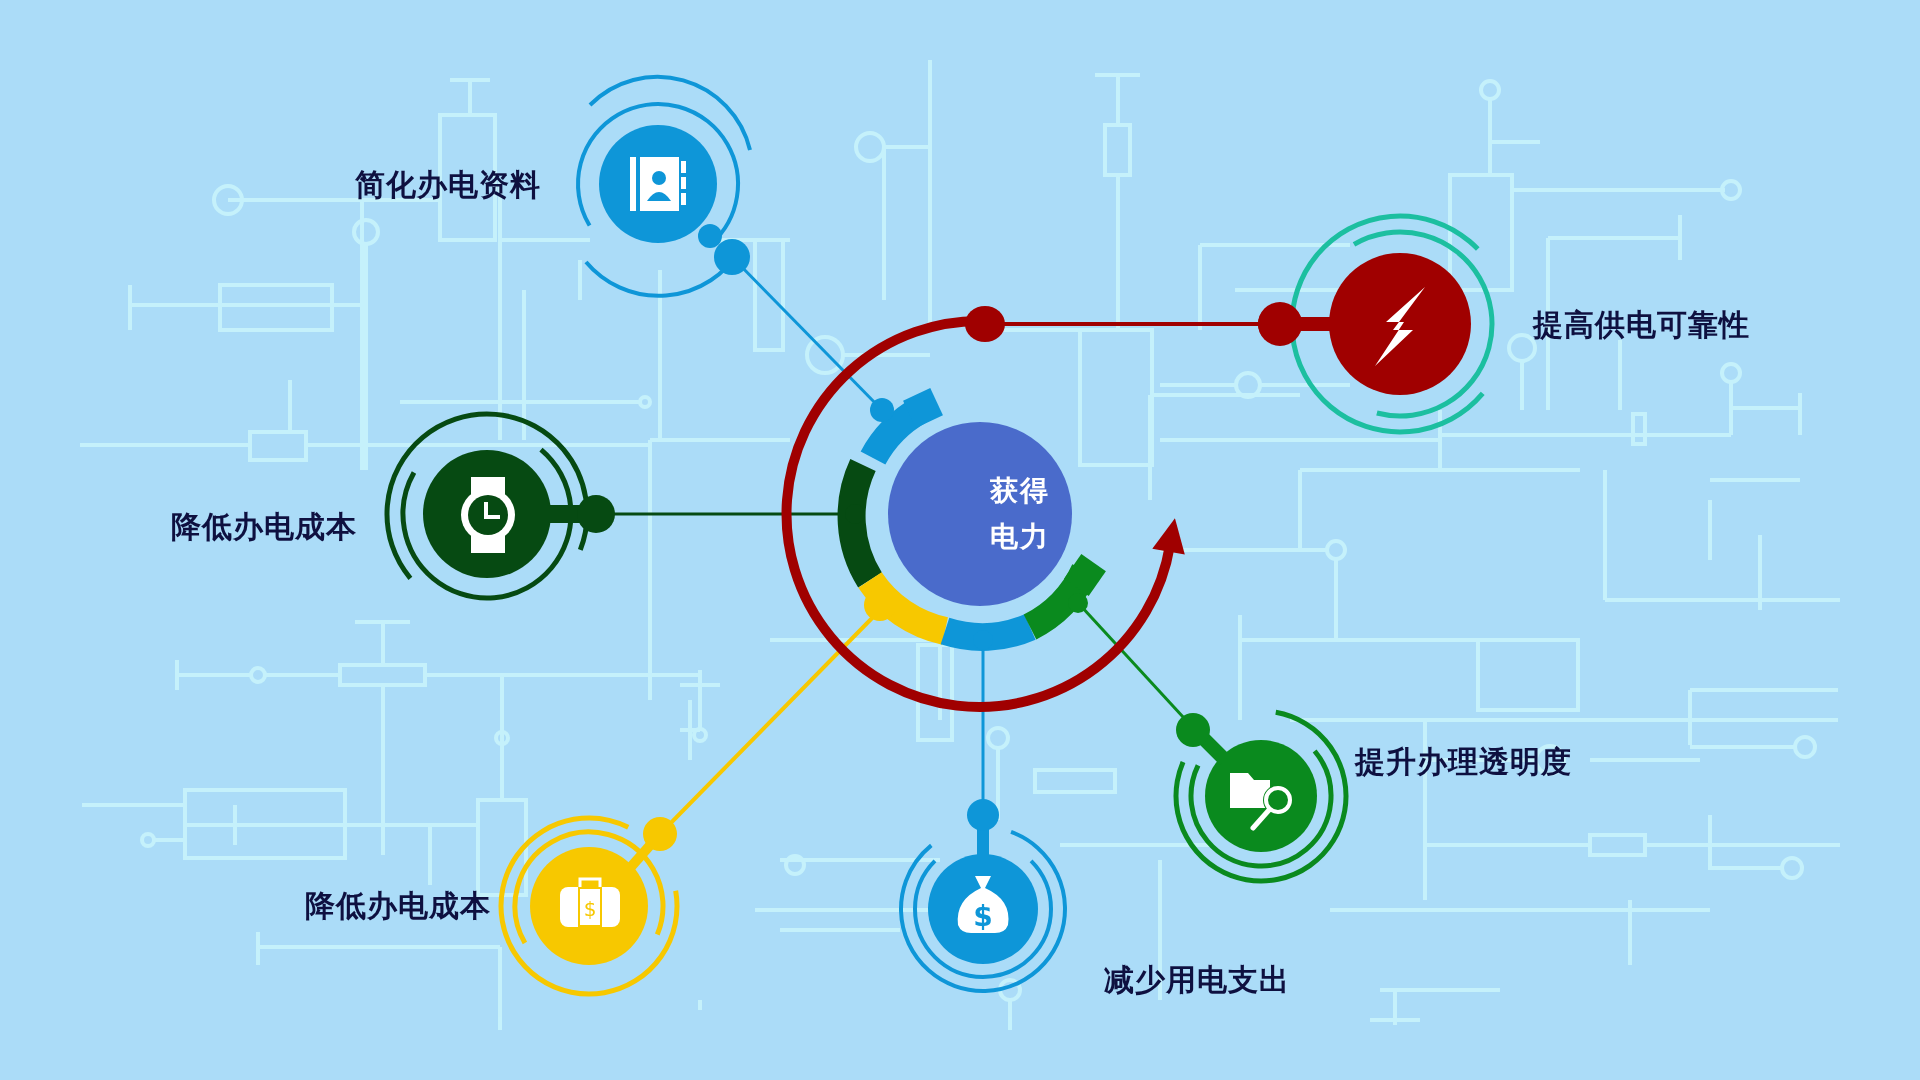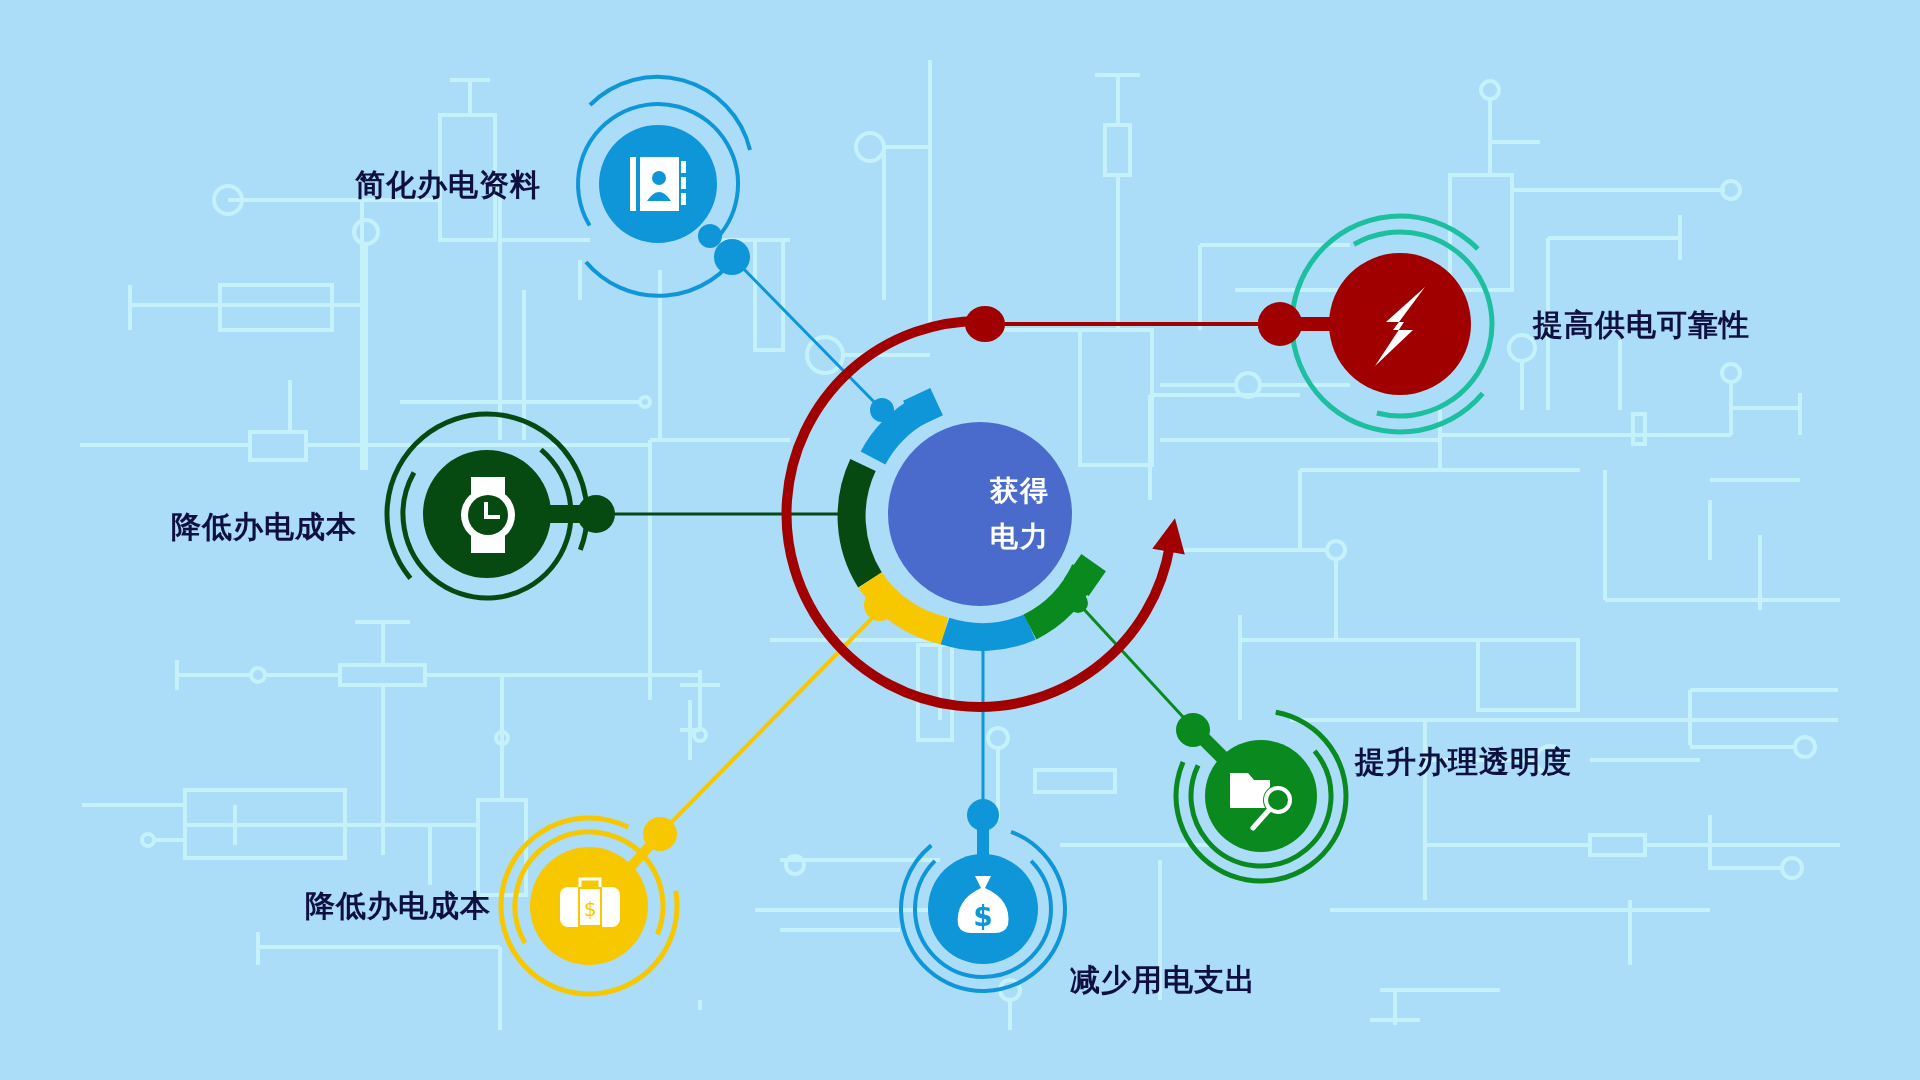--- a/index.html
+++ b/index.html
@@ -282,15 +282,15 @@
 </svg>
 
 <div class="hub-text" style="left:910px; top:468px; width:140px;">
   <div>获得</div>
   <div>电力</div>
 </div>
 
 <div class="label" style="left:355px; top:170px;">简化办电资料</div>
 <div class="label" style="left:171px; top:512px;">降低办电成本</div>
 <div class="label" style="left:269px; top:891px;margin-left:36px;">降低办电成本</div>
-<div class="label" style="left:1070px; top:965px;">减少用电支出</div>
+<div class="label" style="left:1104px; top:965px;">减少用电支出</div>
 <div class="label" style="left:1355px; top:747px;">提升办理透明度</div>
 <div class="label" style="left:1533px; top:310px;text-align:right;">提高供电可靠性</div>
 
 </body></html>

